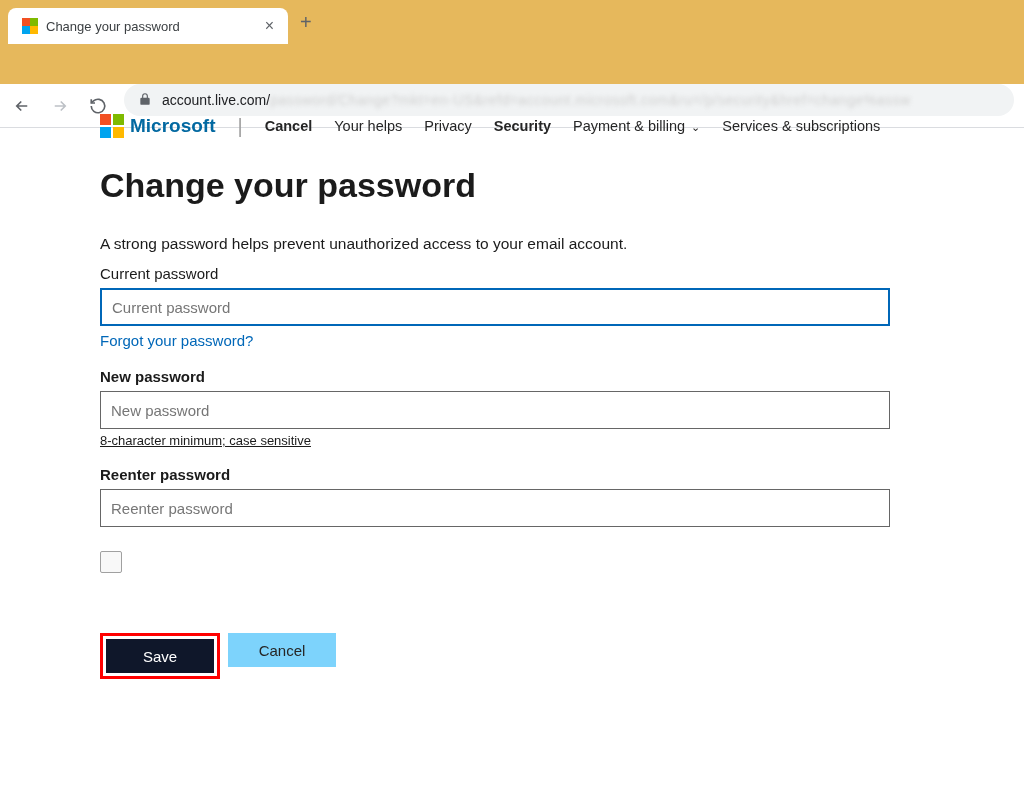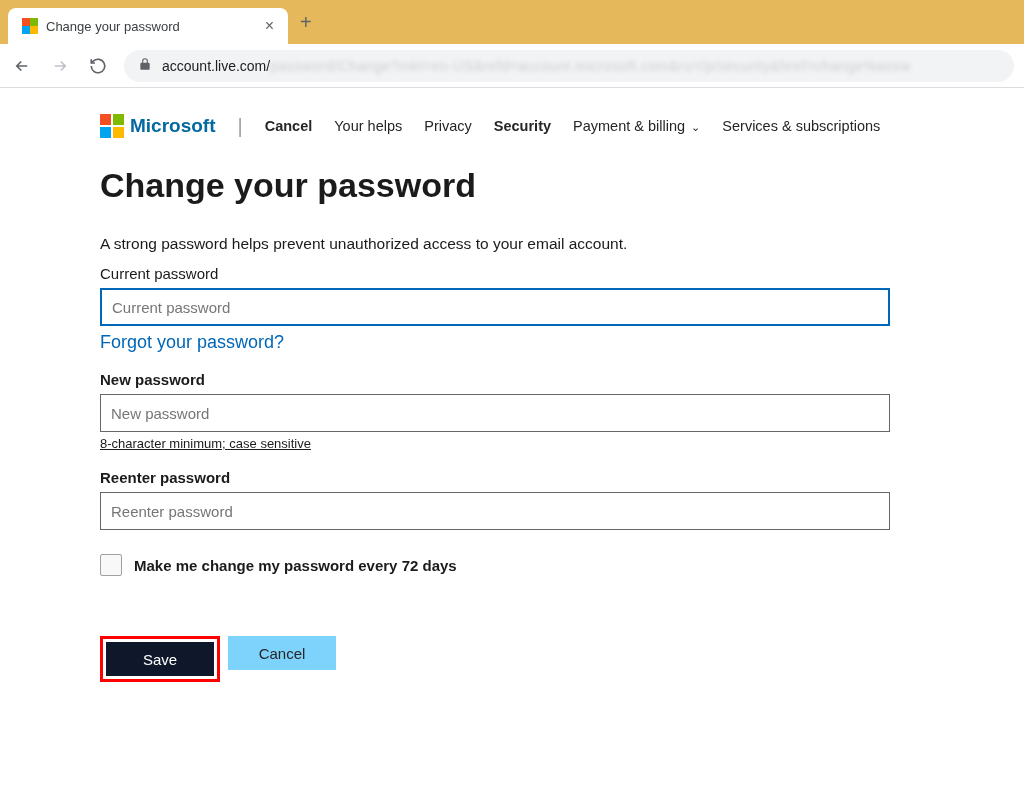--- a/index.html
+++ b/index.html
@@ -11,21 +11,21 @@
     .tab { background: #fff; border-radius: 8px 8px 0 0; padding: 8px 14px; display: flex; align-items: center; gap: 8px; width: 280px; font-size: 13px; height: 36px; }
     .tab-favicon { width: 16px; height: 16px; display: grid; grid-template-columns: 1fr 1fr; grid-template-rows: 1fr 1fr; }
     .tab-favicon .q1 { background: #f25022; }
     .tab-favicon .q2 { background: #7fba00; }
     .tab-favicon .q3 { background: #00a4ef; }
     .tab-favicon .q4 { background: #ffb900; }
     .tab-title { flex: 1; color: #3c4043; white-space: nowrap; overflow: hidden; text-overflow: ellipsis; }
     .tab-close { color: #5f6368; font-size: 16px; line-height: 1; cursor: pointer; }
     .new-tab { color: #5f6368; font-size: 20px; padding: 6px 12px; cursor: pointer; align-self: center; }
 
-    .addr-bar { background: #fff; height: 44px; display: flex; align-items: center; padding: 0 10px; gap: 14px; border-bottom: 1px solid #dadce0; }
+    .addr-bar { background: #fff; height: 44px; display: flex; padding: 0 10px; gap: 14px; border-bottom: 1px solid #dadce0; margin-top: 40px; }
     .nav-icon { color: #5f6368; font-size: 18px; cursor: pointer; display:flex; align-items:center; justify-content:center; width:24px; }
     .nav-icon.fwd { color: #bdc1c6; }
     .addr-field { flex: 1; background: #f1f3f4; border-radius: 18px; height: 32px; display: flex; align-items: center; padding: 0 14px; gap: 10px; font-size: 14px; color: #5f6368; }
     .lock-icon { color: #5f6368; }
     .url-text { color: #202124; }
     .url-blur { color: #d0d0d0; filter: blur(2px); letter-spacing: 0.5px; }
 
     
     .page { padding: 20px 100px 0; }
     .topnav { display: flex; align-items: center; gap: 22px; font-size: 14.5px; color: #262626; padding: 6px 0 28px; }
@@ -44,21 +44,21 @@
     
     h1 { font-size: 34px; font-weight: 600; color: #1b1b1b; margin-bottom: 30px; }
     .subtitle { font-size: 15.5px; color: #1b1b1b; margin-bottom: 12px; }
 
     .field-group { margin-bottom: 18px; }
     .field-label { font-size: 15px; color: #1b1b1b; margin-bottom: 6px; display:block; }
     .field-label.bold { font-weight: 600; }
     .text-input { width: 790px; height: 38px; padding: 0 10px; font-size: 15px; border: 1px solid #666; outline: none; background:#fff; }
     .text-input.focused { border: 2px solid #0067b8; }
     .text-input::placeholder { color: #767676; }
-    .forgot { color: #0067b8; font-size: 18px; margin-top: 6px; display: inline-block; cursor: pointer; }
+    .forgot { color: #0067b8; font-size: 15px; margin-top: 6px; display: inline-block; cursor: pointer; }
     .hint { font-size: 13px; color: #1b1b1b; margin-top: 4px; margin-bottom: 18px; text-decoration: underline; }
 
     .check-row { display: flex; align-items: center; gap: 12px; margin-top: 24px; }
     .checkbox { width: 22px; height: 22px; border: 1px solid #a0a0a0; background: #f8f8f8; cursor: pointer; border-radius:2px; }
     .check-label { font-size: 15px; font-weight: 600; color: #1b1b1b; }
 
     .button-row { display: flex; gap: 8px; margin-top: 60px; align-items: stretch; }
     .highlight-box { border: 3px solid #f00; padding: 3px; display: inline-flex; }
     .btn { min-width: 108px; height: 34px; border: none; font-size: 15px; cursor: pointer; display:flex; align-items:center; justify-content:center; }
     .btn.primary { background: #0f172a; color: #fff; }
@@ -149,21 +149,20 @@
     <div class="hint">8-character minimum; case sensitive</div>
   </div>
 
   <div class="field-group">
     <label class="field-label bold">Reenter password</label>
     <input type="password" class="text-input" placeholder="Reenter password" style="">
   </div>
 
   <div class="check-row">
     <div class="checkbox"></div>
-    <span class="check-label">Make me change my password every 72 days</span>
   </div>
 
   <div class="button-row">
     <div class="highlight-box">
       <button class="btn primary">Save</button>
     </div>
     <button class="btn secondary">Cancel</button>
   </div>
 </div>
 

